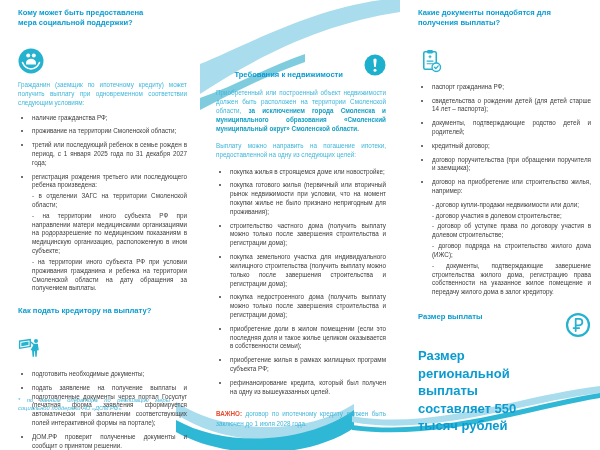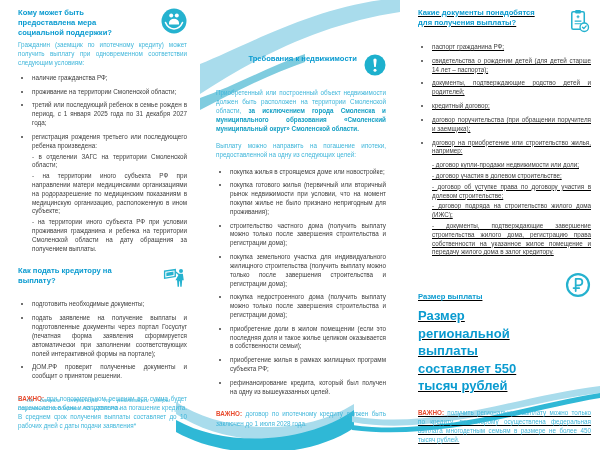--- a/index.html
+++ b/index.html
@@ -5,45 +5,45 @@
   html,body{margin:0;padding:0;}
   body{
     width:600px;height:450px;position:relative;overflow:hidden;
     background:#ffffff;
     font-family:"Liberation Sans", sans-serif;
     -webkit-font-smoothing:antialiased;
   }
   .panel{position:absolute;top:0;height:450px;width:200px;box-sizing:border-box;z-index:2;}
   .panel-left{left:0;padding:8px 13px 0 18px;}
   .panel-middle{left:200px;padding:54px 14px 0 16px;}
-  .panel-right{left:400px;padding:8px 9px 0 18px;text-decoration:underline;}
+  .panel-right{left:400px;padding:8px 9px 0 18px;}
 
-  .head-row{display:flex;align-items:flex-start;justify-content:flex-end;gap:20px;}
+  .head-row{display:flex;align-items:flex-start;justify-content:flex-end;gap:20px;flex-direction:column;}
   .heading{color:#0a9bd0;font-weight:bold;font-size:7.6px;line-height:1.3;}
-  .mid-head-row{display:flex;align-items:flex-start;justify-content:flex-end;gap:7px;margin-bottom:9px;}
+  .mid-head-row{display:flex;align-items:flex-end;justify-content:flex-end;gap:21px;margin-bottom:9px;}
 
   .cyan{color:#3fb6da;}
   .para{font-size:6.3px;line-height:1.42;text-align:justify;}
   .intro{margin:3px 0 4px 0;}
   .exception{color:#149fc4;font-weight:bold;}
 
   ul.blist{margin:6px 0 0 0;padding-left:14px;color:#404040;font-size:6.3px;}
   ul.blist li{margin-bottom:5px;text-align:justify;line-height:1.4;}
   ul.blist li::marker{color:#404040;font-size:6.3px;}
   .dash-item{margin-top:2px;text-align:justify;line-height:1.4;}
   .sub-dashes{color:#404040;font-size:6.3px;margin:4px 0 0 14px;}
 
   .important{font-size:6.3px;line-height:1.45;text-align:justify;margin-top:13px;}
   .important .imp-label{color:#e84b2e;font-weight:bold;}
   .important .imp-text{color:#3fb6da;}
 
   .footnote{position:absolute;left:18px;top:396px;width:152px;
     font-size:5.8px;font-style:italic;color:#3fb6da;line-height:1.45;text-align:justify;}
 
-  .amount-row{display:flex;align-items:flex-end;justify-content:space-between;margin-top:15px;}
+  .amount-row{display:flex;align-items:flex-start;justify-content:space-between;margin-top:15px;}
   .amount-text{color:#0a9bd0;font-weight:bold;font-size:13px;line-height:1.35;margin-top:5px;width:135px;}
   .note{margin-top:10px;}
 
   .icon-box{flex:0 0 auto;}
   .wave{position:absolute;z-index:1;pointer-events:none;}
   .wave-top-middle{left:200px;top:0;width:200px;height:110px;}
   .wave-bottom-middle{left:176px;top:396px;width:178px;height:54px;}
   .wave-bottom-right{left:352px;top:383px;width:248px;height:50px;}
 </style>
 </head>

